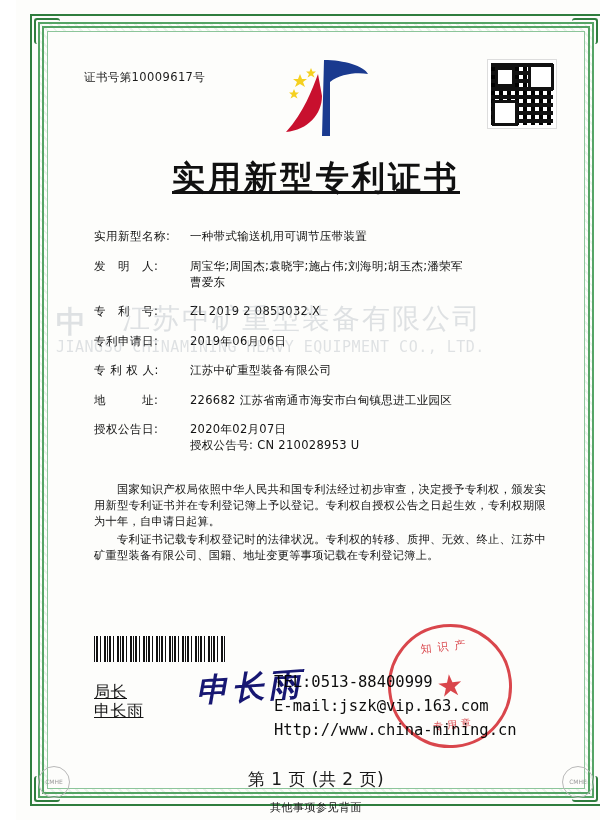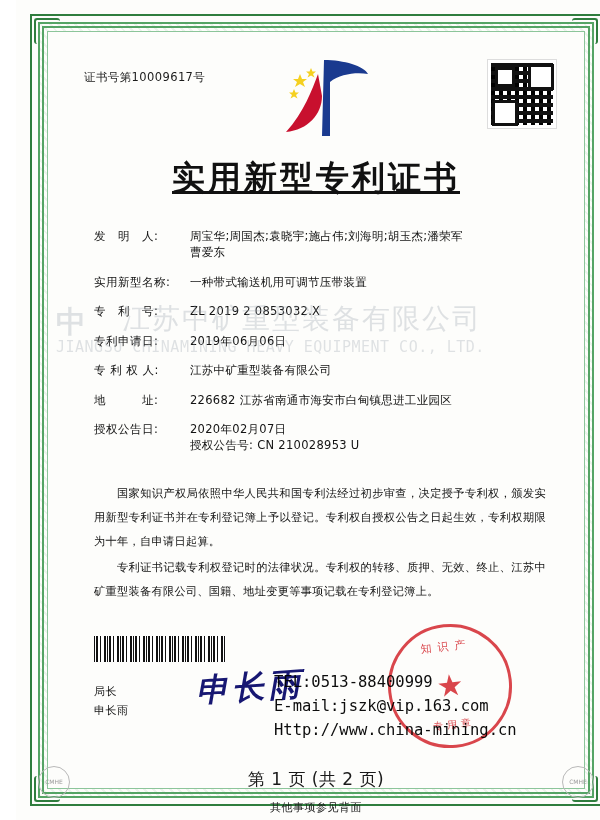--- a/index.html
+++ b/index.html
@@ -160,21 +160,21 @@
   .inline-pair .seg1 { width: 206px; }
   .inline-pair .seg2 { flex: 1; }
 
   
   .body-text {
     position: absolute;
     left: 78px;
     top: 482px;
     width: 452px;
     font-size: 11.2px;
-    line-height: 24px;
+    line-height: 16px;
     color: #141414;
     letter-spacing: 0.3px;
     text-align: justify;
   }
   .body-text p { margin: 0 0 2px 0; }
   .indent { text-indent: 23px; }
 
   
   .barcode {
     position: absolute;
@@ -182,24 +182,25 @@
     width: 132px; height: 26px;
     background: repeating-linear-gradient(90deg,
       #111 0 1px, #fff 1px 2px, #111 2px 4px, #fff 4px 6px,
       #111 6px 7px, #fff 7px 10px, #111 10px 12px, #fff 12px 13px);
   }
 
   
   .sig-labels {
     position: absolute;
     left: 78px; top: 682px;
-    font-size: 11px;
+    font-size: 16px;
     line-height: 19px;
     color: #141414;
     letter-spacing: 0.5px;
+    text-decoration: underline;
   }
   .sig-script {
     position: absolute;
     left: 180px; top: 666px;
     font-family: "DejaVu Serif", serif;
     font-style: italic;
     font-weight: bold;
     font-size: 32px;
     color: #0b0b6b;
     letter-spacing: 4px;
@@ -335,29 +336,29 @@
       </g>
     </svg>
   </div>
 
   <div class="qr"></div>
 
   <div class="title">实用新型专利证书</div>
 
   <div class="fields">
     <div class="row">
+      <div class="lbl w-wide">实用新型名称:</div>
+      <div class="val">一种带式输送机用可调节压带装置</div>
+    </div>
+    <div class="row">
       <div class="lbl w-wide">发　明　人:</div>
       <div class="val">
         <span>周宝华;周国杰;袁晓宇;施占伟;刘海明;胡玉杰;潘荣军</span>
         <span class="l2">曹爱东</span>
       </div>
-    </div>
-    <div class="row">
-      <div class="lbl w-wide">实用新型名称:</div>
-      <div class="val">一种带式输送机用可调节压带装置</div>
     </div>
     <div class="row">
       <div class="lbl w-wide">专　利　号:</div>
       <div class="val">ZL 2019 2 0853032.X</div>
     </div>
     <div class="row">
       <div class="lbl w-wide">专利申请日:</div>
       <div class="val">2019年06月06日</div>
     </div>
     <div class="row">

